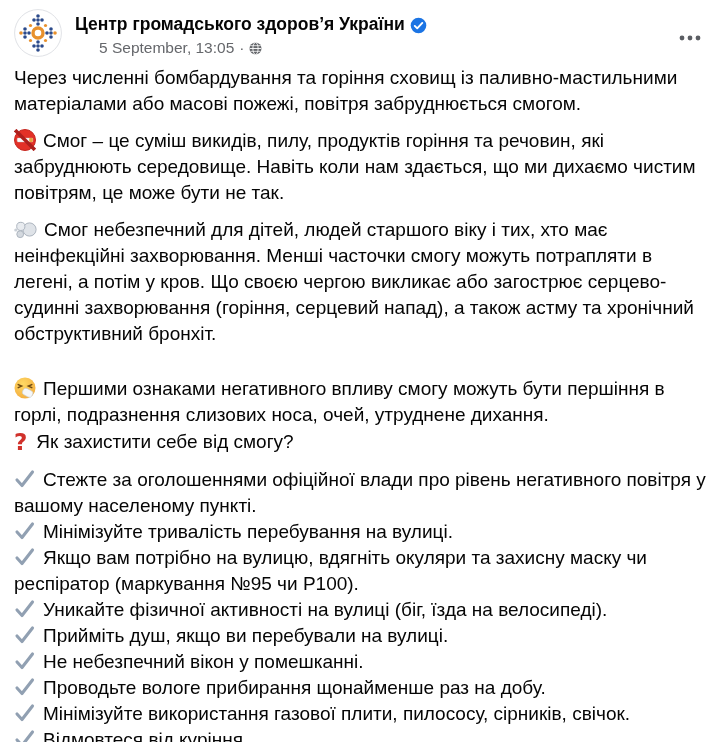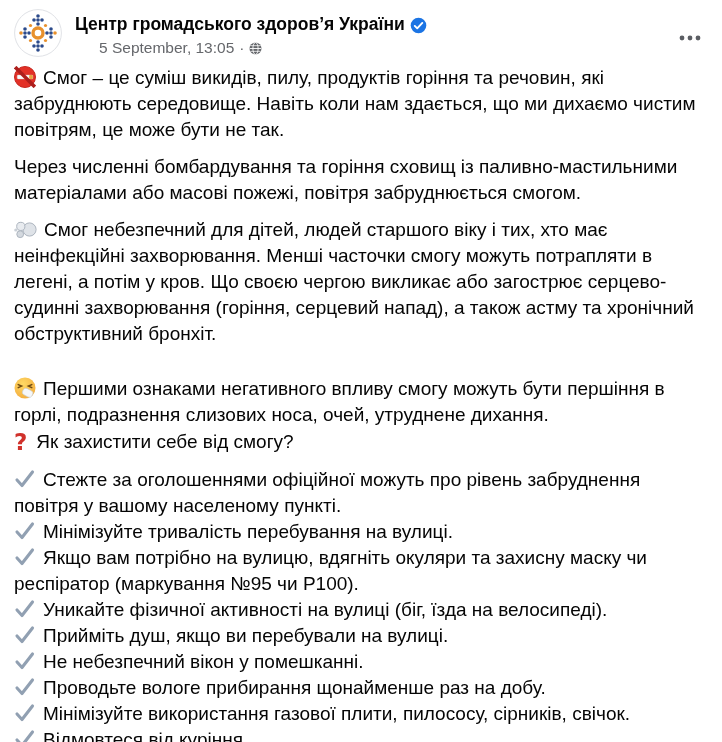--- a/index.html
+++ b/index.html
@@ -111,29 +111,29 @@
       <svg width="24" height="10" viewBox="0 0 24 10">
         <circle cx="4" cy="5" r="2.4" fill="#5b5e63"></circle>
         <circle cx="12" cy="5" r="2.4" fill="#5b5e63"></circle>
         <circle cx="20" cy="5" r="2.4" fill="#5b5e63"></circle>
       </svg>
     </div>
   </div>
 
   <div class="post-text">
 
+    <p><span>Через численні бомбардування та горіння сховищ із паливно-мастильними матеріалами або масові пожежі, повітря забруднюється смогом.</span></p>
+
     <p><span class="emoji"><svg width="22" height="22" viewBox="0 0 22 22">
         <circle cx="11" cy="11" r="10.5" fill="#E33127"></circle>
         <circle cx="11" cy="11" r="10.5" fill="none" stroke="#C62821" stroke-width="1"></circle>
         <rect x="3.2" y="9.1" width="15.6" height="3.8" rx="0.8" fill="#fbfbfb" stroke="#cfd4da" stroke-width="0.4"></rect>
         <rect x="15.2" y="9.1" width="3.6" height="3.8" rx="0.8" fill="#e8a13d"></rect>
         <rect x="-3" y="9.2" width="28" height="3.6" transform="rotate(45 11 11)" fill="#AD1F1C"></rect>
       </svg></span><span>Смог – це суміш викидів, пилу, продуктів горіння та  речовин, які забруднюють середовище. Навіть коли нам здається, що ми дихаємо чистим повітрям, це може бути не так.</span></p>
-
-    <p><span>Через численні бомбардування та горіння сховищ із паливно-мастильними матеріалами або масові пожежі, повітря забруднюється смогом.</span></p>
 
     <p><span class="emoji"><svg width="23" height="20" viewBox="0 0 23 20">
         <circle cx="15.5" cy="9.5" r="6.6" fill="#DFE3E8" stroke="#ADB5BF" stroke-width="1"></circle>
         <circle cx="6.8" cy="6.4" r="4.1" fill="#E8EBEF" stroke="#ADB5BF" stroke-width="1"></circle>
         <circle cx="6.2" cy="14.2" r="3.4" fill="#D4D9DF" stroke="#ADB5BF" stroke-width="1"></circle>
         <circle cx="1.8" cy="10" r="1.6" fill="#C9CFD6"></circle>
       </svg></span><span>Смог небезпечний для дітей, людей старшого віку і тих, хто має неінфекційні захворювання. Менші часточки смогу можуть потрапляти в легені, а потім у кров. Що своєю чергою викликає або загострює серцево-судинні захворювання (горіння, серцевий напад), а також астму та хронічний обструктивний бронхіт.</span></p>
 
     <p class="tight"><span class="emoji"><svg width="22" height="22" viewBox="0 0 22 22">
         <defs>
@@ -150,21 +150,21 @@
         <g transform="rotate(28 13.5 15.5)">
           <rect x="8.5" y="12.2" width="10.5" height="7" rx="3" fill="#f5f7f9" stroke="#c6cdd4" stroke-width="0.6"></rect>
         </g>
       </svg></span><span>Першими ознаками негативного впливу смогу можуть бути першіння в горлі, подразнення слизових носа, очей, утруднене дихання.</span></p>
 
     <p class="q"><span class="qmark">?</span><span>Як захистити себе від смогу?</span></p>
 
     <div>
       <div class="check-row"><span class="check"><svg width="21" height="20" viewBox="0 0 21 20">
               <path d="M3 11 L8 16.5 L18.5 3" fill="none" stroke="#91A0B2" stroke-width="3.1" stroke-linecap="round" stroke-linejoin="round"></path>
-            </svg></span><span>Стежте за оголошеннями офіційної можуть про рівень забруднення повітря у вашому населеному пункті.</span></div>
+            </svg></span><span>Стежте за оголошеннями офіційної влади про рівень негативного повітря у вашому населеному пункті.</span></div>
       <div class="check-row"><span class="check"><svg width="21" height="20" viewBox="0 0 21 20">
               <path d="M3 11 L8 16.5 L18.5 3" fill="none" stroke="#91A0B2" stroke-width="3.1" stroke-linecap="round" stroke-linejoin="round"></path>
             </svg></span><span>Мінімізуйте тривалість перебування на вулиці.</span></div>
       <div class="check-row"><span class="check"><svg width="21" height="20" viewBox="0 0 21 20">
               <path d="M3 11 L8 16.5 L18.5 3" fill="none" stroke="#91A0B2" stroke-width="3.1" stroke-linecap="round" stroke-linejoin="round"></path>
             </svg></span><span>Якщо вам потрібно на вулицю, вдягніть окуляри та захисну маску чи респіратор (маркування №95 чи Р100).</span></div>
       <div class="check-row"><span class="check"><svg width="21" height="20" viewBox="0 0 21 20">
               <path d="M3 11 L8 16.5 L18.5 3" fill="none" stroke="#91A0B2" stroke-width="3.1" stroke-linecap="round" stroke-linejoin="round"></path>
             </svg></span><span>Уникайте фізичної активності на вулиці (біг, їзда на велосипеді).</span></div>
       <div class="check-row"><span class="check"><svg width="21" height="20" viewBox="0 0 21 20">

